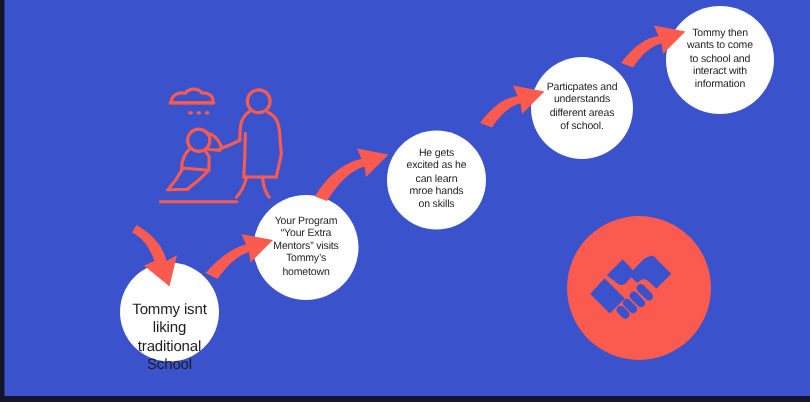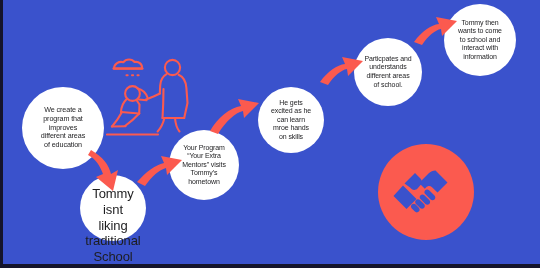--- a/index.html
+++ b/index.html
@@ -129,30 +129,23 @@
       <g>
         <path d="M317 82 C325 71 334 65 342 64 L339 57 L360 61 L345 76 L344 69 C338 70 331 76 325 85 Z"></path>
       </g>
 
       <g>
         <path d="M411 42 C419 31 428 25 436 24 L433 17 L454 21 L439 36 L438 29 C432 30 425 36 419 45 Z"></path>
       </g>
     </g>
   </svg>
 
-  <div class="bubble" style="left:19px; top:87px; width:82px; height:82px;">
-    <span class="btxt" style="font-size:7.2px;">We create a
-program that
-improves
-different areas
-of education</span>
-  </div>
 
   <div class="bubble" style="left:77px; top:175px; width:66px; height:66px;">
-    <span class="btxt" style="font-size:13px;margin-top:35px;">Tommy isnt
+    <span class="btxt" style="font-size:10px;margin-top:35px;">Tommy isnt
 liking
 traditional
 School</span>
   </div>
 
   <div class="bubble" style="left:166px; top:130px; width:70px; height:70px;">
     <span class="btxt" style="font-size:7px;">Your Program
 “Your Extra
 Mentors” visits
 Tommy’s

